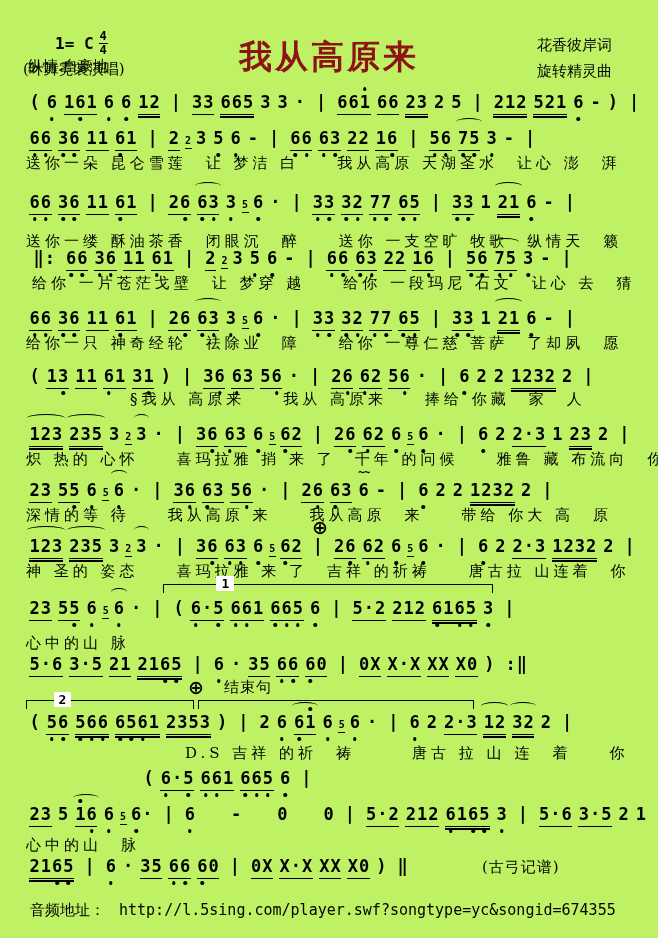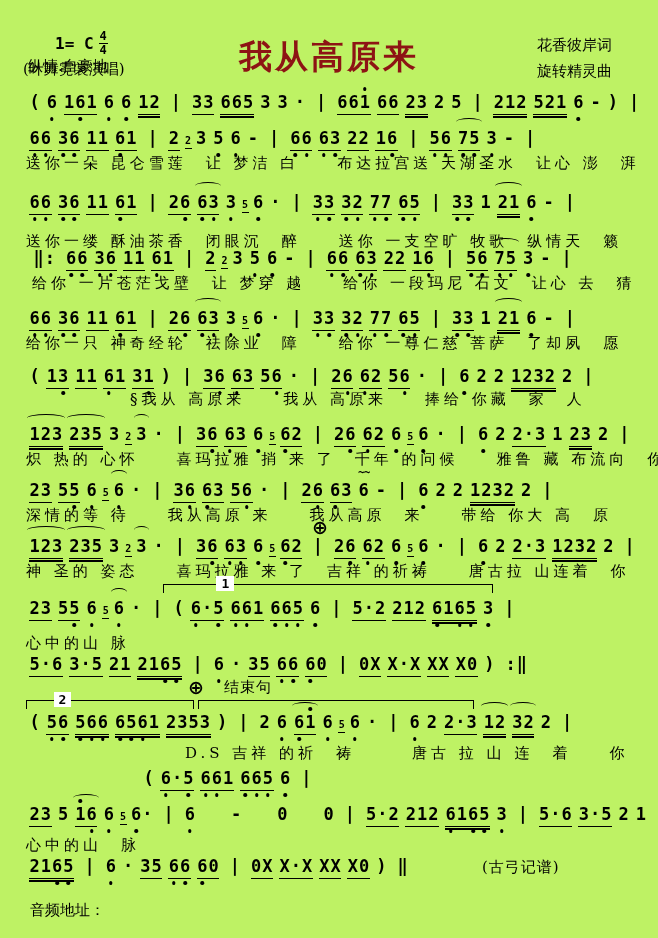--- a/index.html
+++ b/index.html
@@ -111,21 +111,21 @@
           <span class="tok"><span class="chs u1"><span class="c">2</span><span class="c">2</span></span></span>
           <span class="tok"><span class="chs u1"><span class="c">1</span><span class="c">6<i class="db"></i></span></span></span>
           <span class="tok bar"><span class="chs"><span class="c">|</span></span></span>
           <span class="tok"><span class="chs u1"><span class="c">5<i class="db"></i></span><span class="c">6<i class="db"></i></span></span></span>
           <span class="tok"><i class="arc"></i><span class="chs u1"><span class="c">7<i class="db"></i></span><span class="c">5<i class="db"></i></span></span></span>
           <span class="tok"><span class="chs"><span class="c">3<i class="db"></i></span></span></span>
           <span class="tok"><span class="chs"><span class="c">-</span></span></span>
           <span class="tok bar"><span class="chs"><span class="c">|</span></span></span>
         </div>
       </div>
-      <div class="lyr" style="left: 26px; top: 154px;">送你一朵 昆仑雪莲　让 梦洁 白　　布达拉宫送 天湖圣水　让心 澎　湃</div>
+      <div class="lyr" style="left: 26px; top: 154px;">送你一朵 昆仑雪莲　让 梦洁 白　　我从高原 天湖圣水　让心 澎　湃</div>
       <div class="sys" style="top: 192px; left: 26px;">
         <div class="notes">
           <span class="tok"><span class="chs u1"><span class="c">6<i class="db"></i></span><span class="c">6<i class="db"></i></span></span></span>
           <span class="tok"><span class="chs u1"><span class="c">3<i class="db"></i></span><span class="c">6<i class="db"></i></span></span></span>
           <span class="tok"><span class="chs u1"><span class="c">1</span><span class="c">1</span></span></span>
           <span class="tok"><span class="chs u1"><span class="c">6<i class="db"></i></span><span class="c">1</span></span></span>
           <span class="tok bar"><span class="chs"><span class="c">|</span></span></span>
           <span class="tok"><span class="chs u1"><span class="c">2</span><span class="c">6<i class="db"></i></span></span></span>
           <span class="tok"><i class="arc"></i><span class="chs u1"><span class="c">6<i class="db"></i></span><span class="c">3<i class="db"></i></span></span></span>
           <span class="tok"><span class="chs"><span class="c">3<i class="db"></i></span></span></span>
@@ -455,14 +455,15 @@
       <div class="anntext" style="left: 224px; top: 678px;">结束句</div>
       <div class="bracket" style="width: 166px; left: 26px; top: 700px;">
         <span class="blab">2</span>
       </div>
       <div class="endline" style="width: 274px; left: 198px; top: 700px;"></div>
       <div class="anntext" style="left: 482px; top: 858px;">(古弓记谱)</div>
     </div>
 
   <div class="footer">
     <span>音频地址：</span>
+    <span class="url">http://l.5sing.com/player.swf?songtype=yc&amp;songid=674355</span>
   </div>
 </div>
 
 </body></html>

